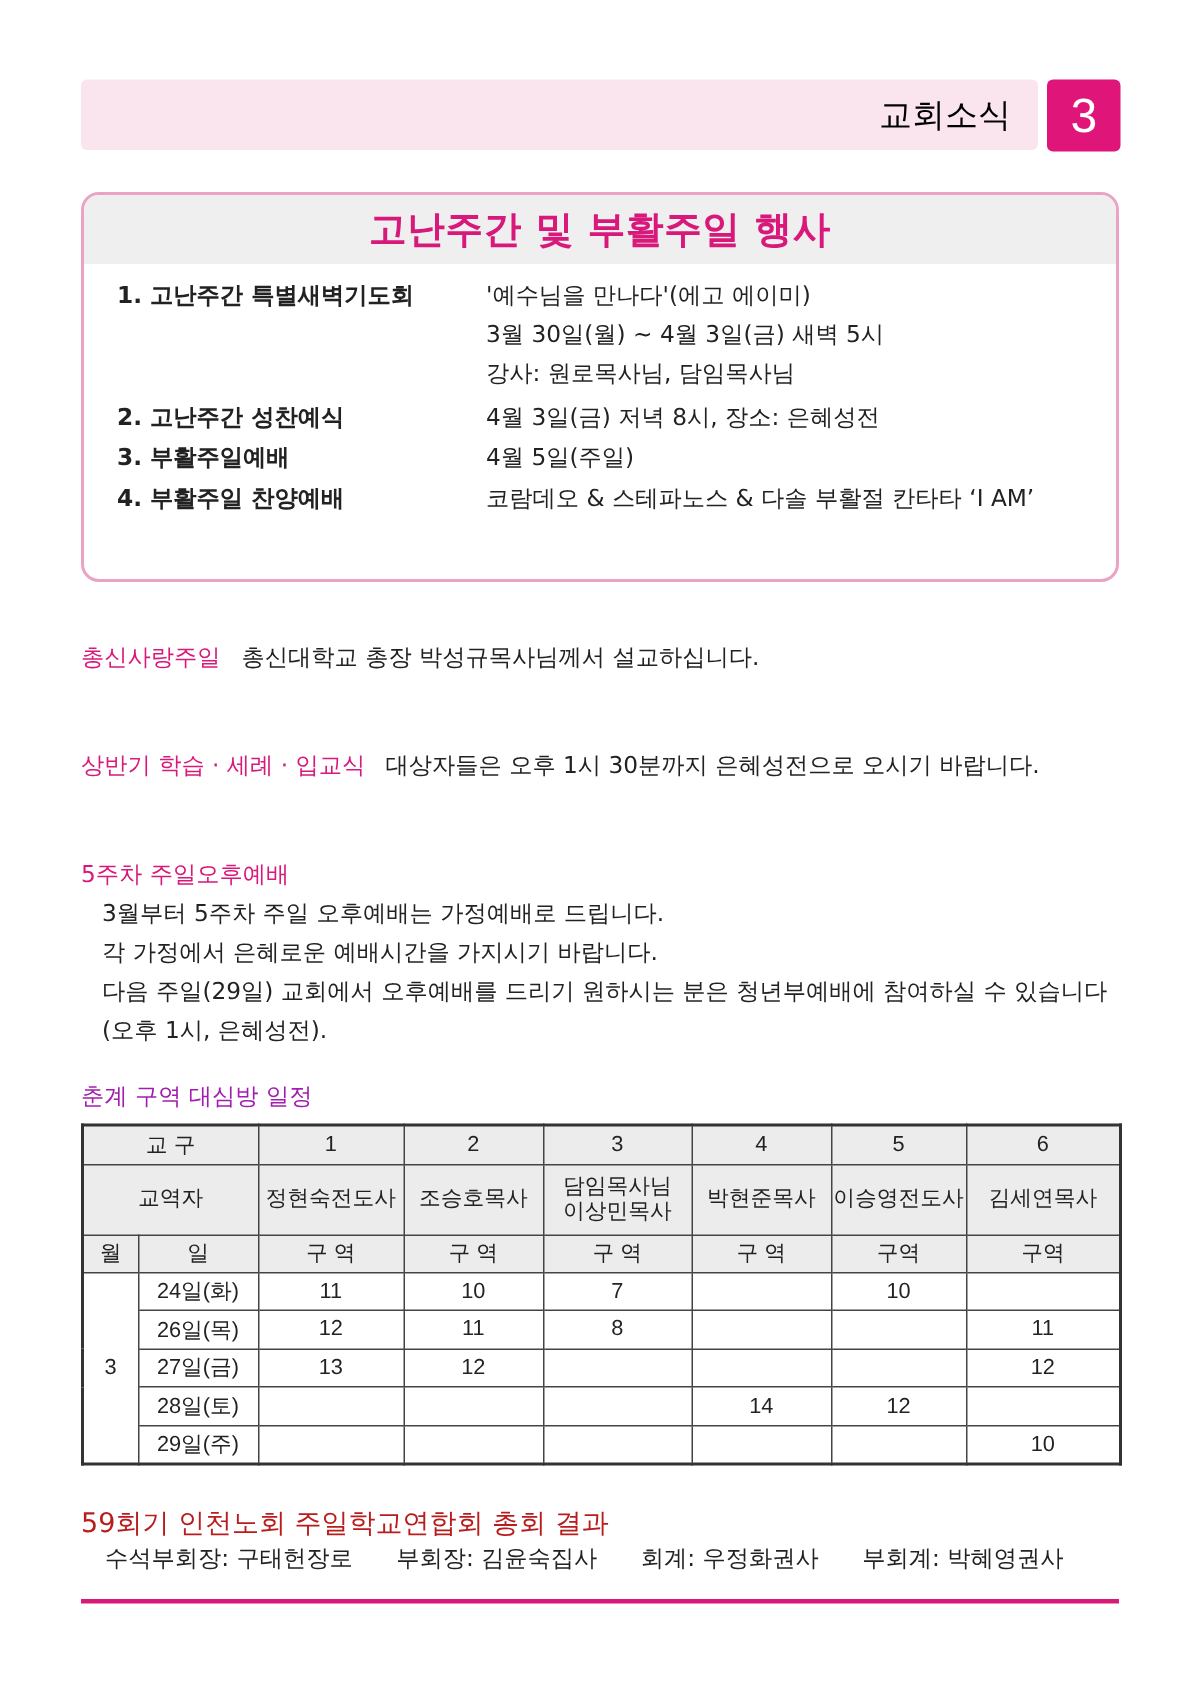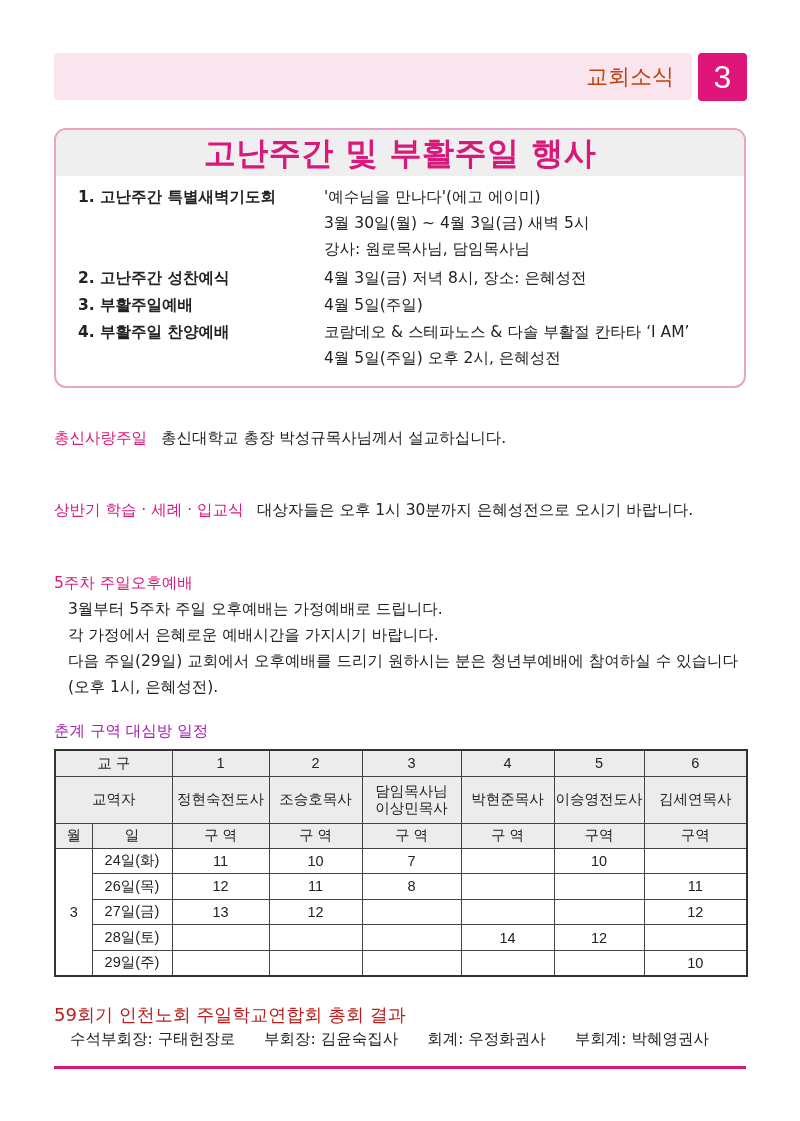--- a/index.html
+++ b/index.html
@@ -5,34 +5,34 @@
   * { box-sizing: border-box; margin: 0; padding: 0; }
   html, body { width: 800px; height: 1121px; background: #ffffff; }
   body { position: relative; font-family: "DejaVu Sans", "Liberation Sans", sans-serif; color: #222; }
 
   .header-bar {
     position: absolute; left: 54px; top: 53px; width: 638px; height: 47px;
     background: #fae4ee; border-radius: 4px;
   }
   .header-title {
     position: absolute; right: 18px; top: 9px; font-family: "DejaVu Serif", serif;
-    font-size: 22px; color: #c2410c; letter-spacing: 0px;
+    font-size: 22px; color: #000000; letter-spacing: 0px;
   }
   .page-num {
     position: absolute; left: 698px; top: 53px; width: 49px; height: 48px;
     background: #e0157a; border-radius: 4px; color: #fff; font-size: 32px;
     text-align: center; line-height: 48px; font-family: "Liberation Sans", sans-serif;
   }
 
   .event-box {
     position: absolute; left: 54px; top: 128px; width: 692px; height: 260px;
     border: 2px solid #eaa3c4; border-radius: 12px; overflow: hidden; background: #fff;
   }
   .event-head {
-    height: 46px; background: #efefef; text-align: center; font-size: 32px;
+    height: 46px; background: #efefef; text-align: center; font-size: 25px;
     font-weight: bold; color: #d8187a; line-height: 46px; letter-spacing: 0.5px;
   }
   .event-list { position: relative; }
   .event-item { position: absolute; left: 22px; font-size: 15.5px; line-height: 22px; }
   .event-label { position: absolute; left: 0; font-weight: bold; white-space: nowrap; }
   .event-lines { position: absolute; left: 200px; white-space: nowrap; }
   .event-lines div { height: 26px; margin-left: 46px; }
 
   .notice { position: absolute; left: 54px; font-size: 15.5px; line-height: 26px; white-space: nowrap; }
   .notice-title { color: #d8187a; font-weight: normal; }
@@ -89,21 +89,20 @@
     <div class="event-item" style="top:118px;">
       <span class="event-label">3. 부활주일예배</span>
       <div class="event-lines">
         <div>4월 5일(주일)</div>
       </div>
     </div>
     <div class="event-item" style="top:145px;">
       <span class="event-label">4. 부활주일 찬양예배</span>
       <div class="event-lines">
         <div>코람데오 &amp; 스테파노스 &amp; 다솔  부활절 칸타타 ‘I AM’</div>
-        <div>4월 5일(주일) 오후 2시, 은혜성전</div>
       </div>
     </div>
   </div>
 </div>
 
 <div class="notice" style="top:425px;">
   <span class="notice-title">총신사랑주일</span>
 </div>
 <div class="notice-body" style="left:161px; top:425px; font-size:15.5px; line-height:26px;">
   <div>총신대학교 총장 박성규목사님께서 설교하십니다.</div>

